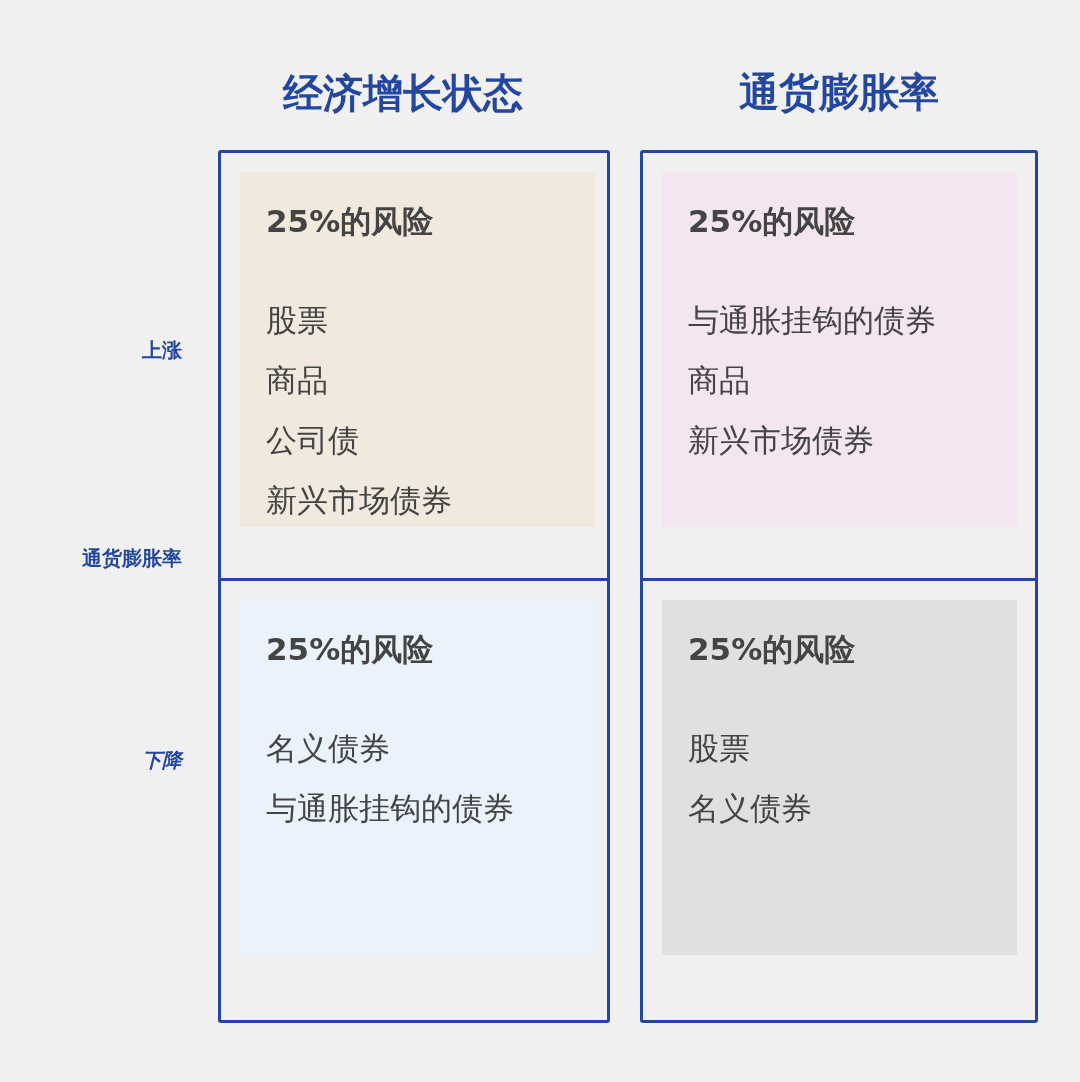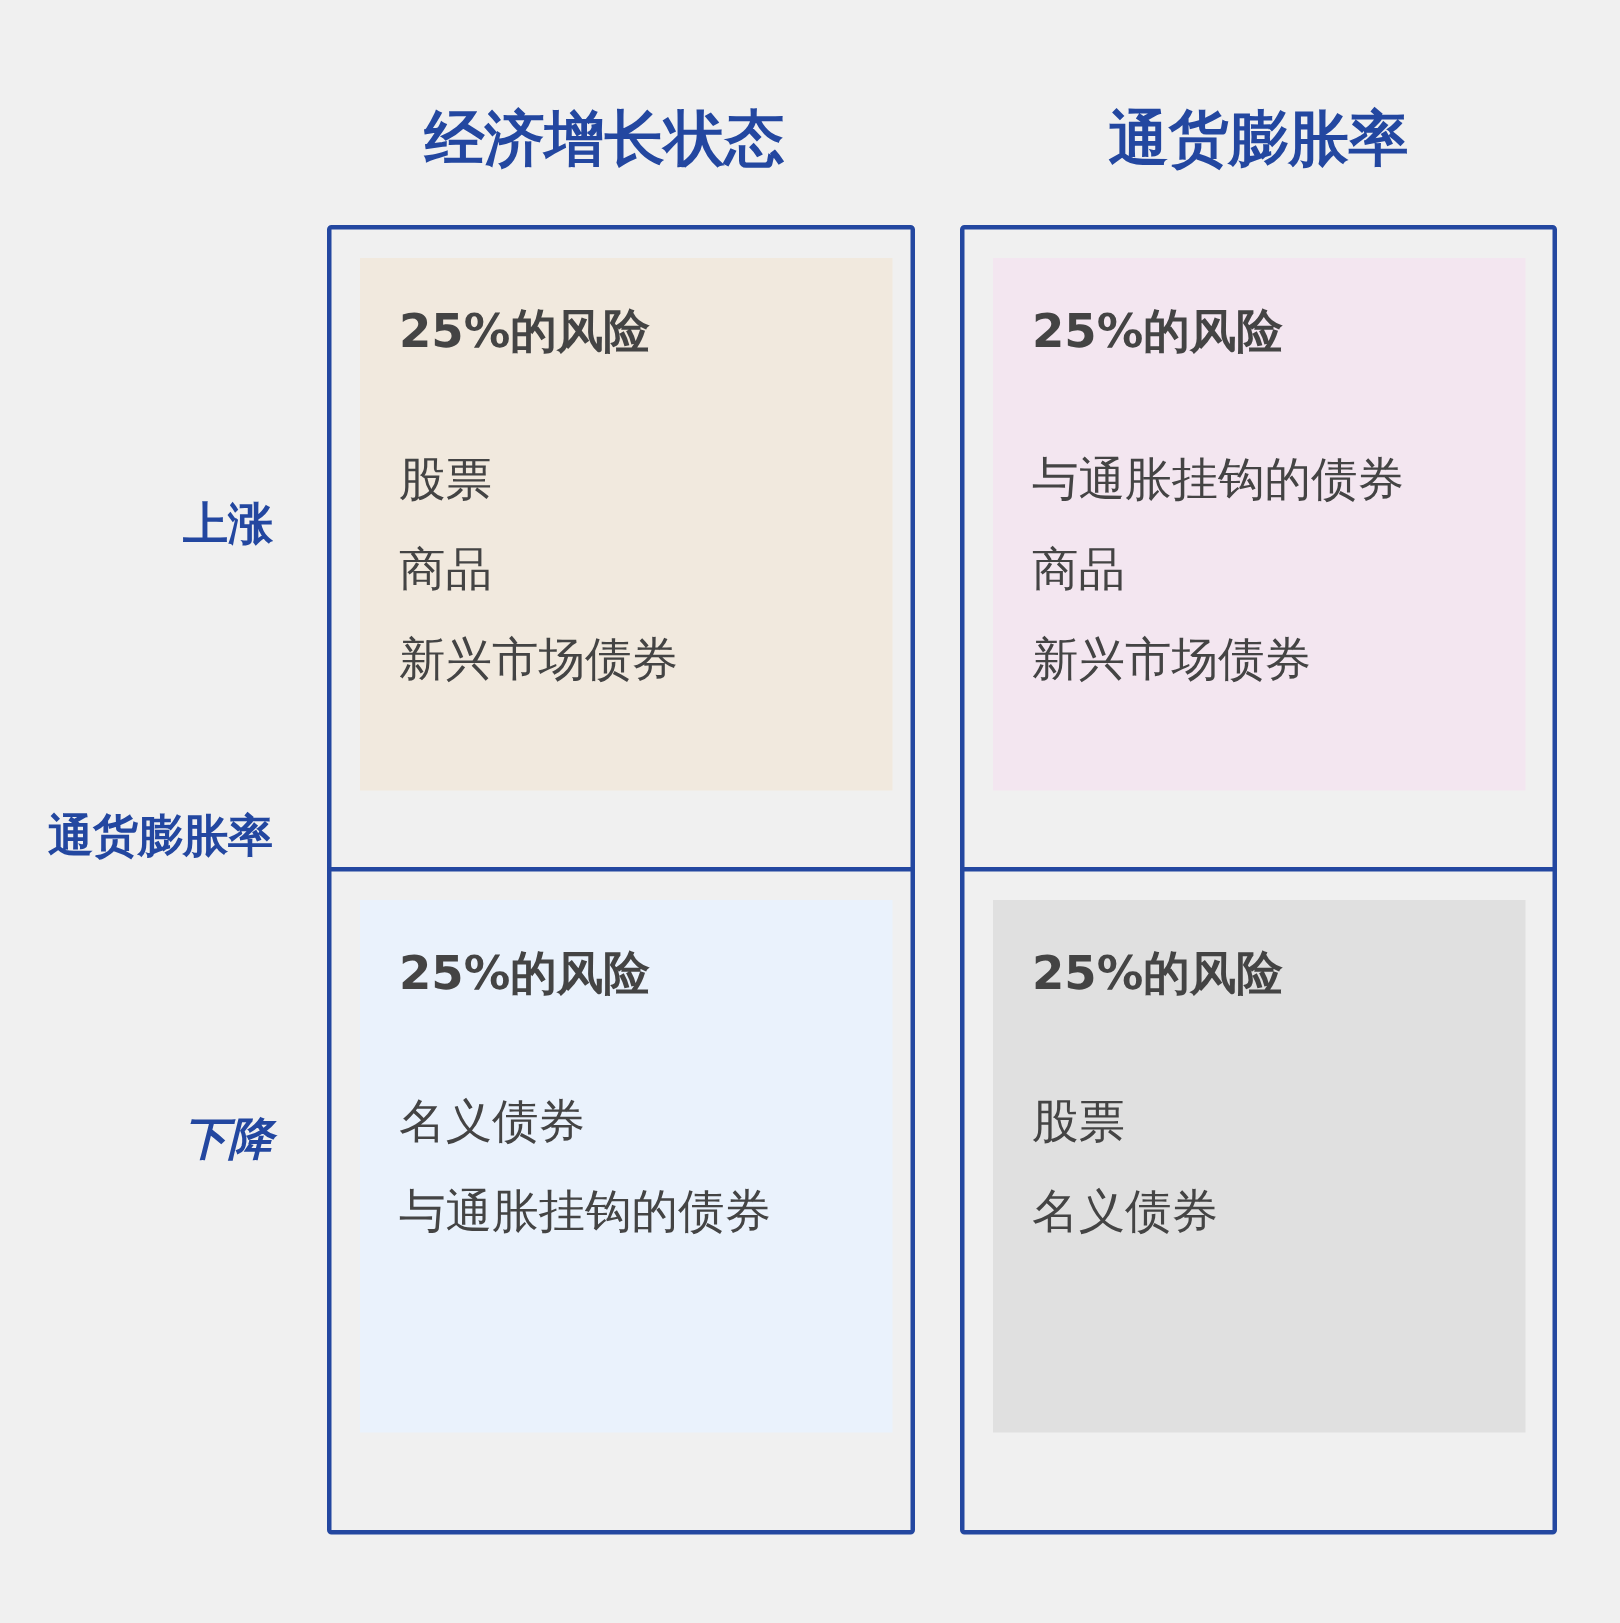--- a/index.html
+++ b/index.html
@@ -10,21 +10,21 @@
     overflow: hidden;
     font-family: "DejaVu Sans", "Liberation Sans", sans-serif;
   }
   .col-header {
     position: absolute; top: 70px; height: 46px;
     font-size: 40px; font-weight: bold; color: #2347a0;
     text-align: center; line-height: 46px;
   }
   .row-label {
     position: absolute; right: 898px;
-    font-size: 30px; font-weight: bold; color: #2347a0;
+    font-size: 20px; font-weight: bold; color: #2347a0;
     white-space: nowrap; line-height: 40px;
   }
   .cell {
     position: absolute;
     width: 392px; height: 445px;
     border: 3.5px solid #2347a0;
     border-radius: 3px;
     box-sizing: border-box;
     background: #f0f0f0;
   }
@@ -52,20 +52,21 @@
 
 <div class="row-label" style="top:330px;">上涨</div>
 <div class="row-label" style="top:538px;">通货膨胀率</div>
 <div class="row-label" style="top:740px;font-style:italic;">下降</div>
 
 <div class="cell" style="left:218px;top:150px;">
   <div class="cell-inner" style="background:#f1e9de;">
     <div class="risk">25%的风险</div>
     <div class="item">股票</div>
     <div class="item">商品</div>
+    <div class="item">公司债</div>
     <div class="item">新兴市场债券</div>
   </div>
 </div>
 
 <div class="cell" style="left:640px;top:150px;width:398px;">
   <div class="cell-inner" style="background:#f3e6f0;">
     <div class="risk">25%的风险</div>
     <div class="item">与通胀挂钩的债券</div>
     <div class="item">商品</div>
     <div class="item">新兴市场债券</div>

